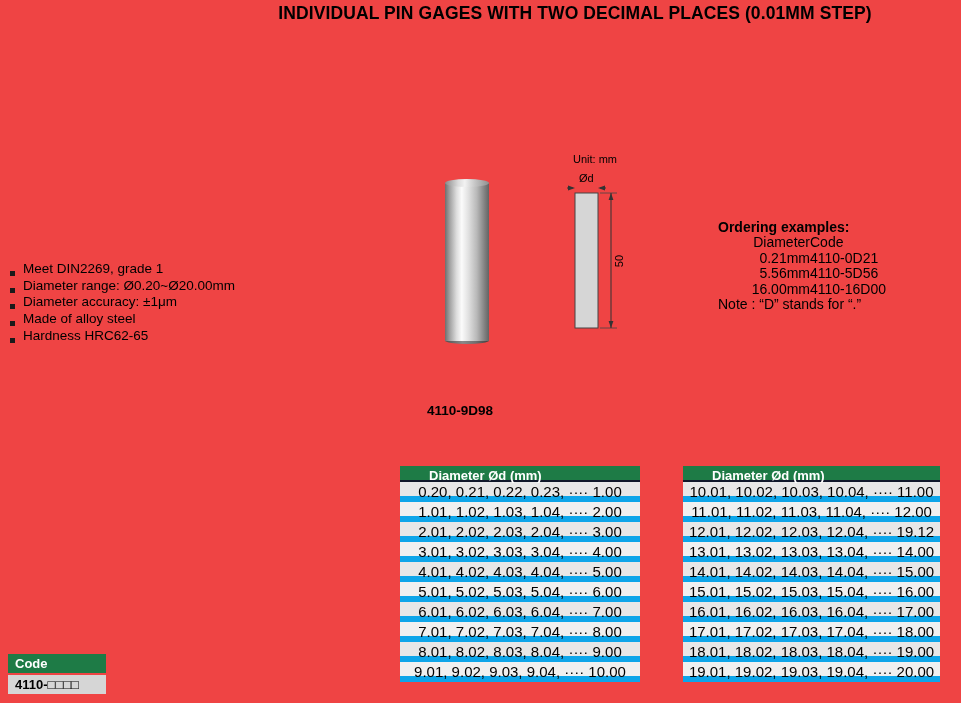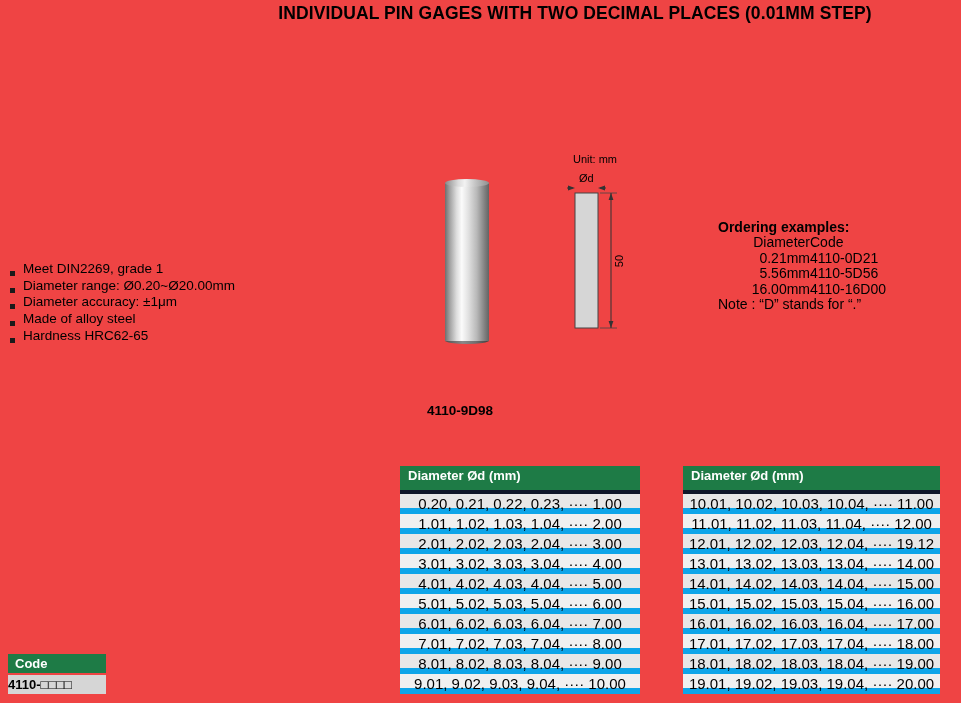--- a/index.html
+++ b/index.html
@@ -34,33 +34,33 @@
   
   .ordering {position:absolute; left:718px; top:220px; font-size:14px; line-height:15.4px;}
   .ord-title {font-weight:bold;}
   .ord-row {display:flex;}
   .ord-d {width:92px;text-align:right;}
 
   
   .gtable {position:absolute; top:466px;}
   .t-left {left:400px; width:240px;}
   .t-right {left:683px; width:257px;}
-  .thead {height:28px; line-height:20px; background:#1e7b46; color:#fff; font-weight:bold;
-          font-size:13px; padding-left:8px; border-bottom:4px solid #0f172a; box-sizing:border-box;}
+  .thead {height:16px; line-height:20px; background:#1e7b46; color:#fff; font-weight:bold;
+          font-size:13px; padding-left:29px; border-bottom:2px solid #0f172a; box-sizing:border-box;}
   .trow {height:20px; line-height:20px; text-align:center; font-size:15px;
          border-bottom:6px solid #0ea5e9; box-sizing:border-box;}
   .trow:nth-child(even) {background:#e7e7e7;}
   .trow:nth-child(odd)  {background:#f0f0f0;}
 
   
   .codebox {position:absolute; left:8px; top:654px; width:98px; font-size:13px;}
   .code-head {height:19px; line-height:19px; background:#1e7b46; color:#fff; font-weight:bold;
               padding-left:7px; box-sizing:border-box; margin-bottom:2px;}
   .code-val {height:19px; line-height:19px; background:#d6d6d6; font-weight:bold;
-             box-sizing:border-box;}
+             padding-left:7px; box-sizing:border-box;}
 </style>
 </head>
 <body>
 
 <div class="page">
 
   <h1 class="title">INDIVIDUAL PIN GAGES WITH TWO DECIMAL PLACES (0.01MM STEP)</h1>
 
   <ul class="features">
     <li class="feature">

